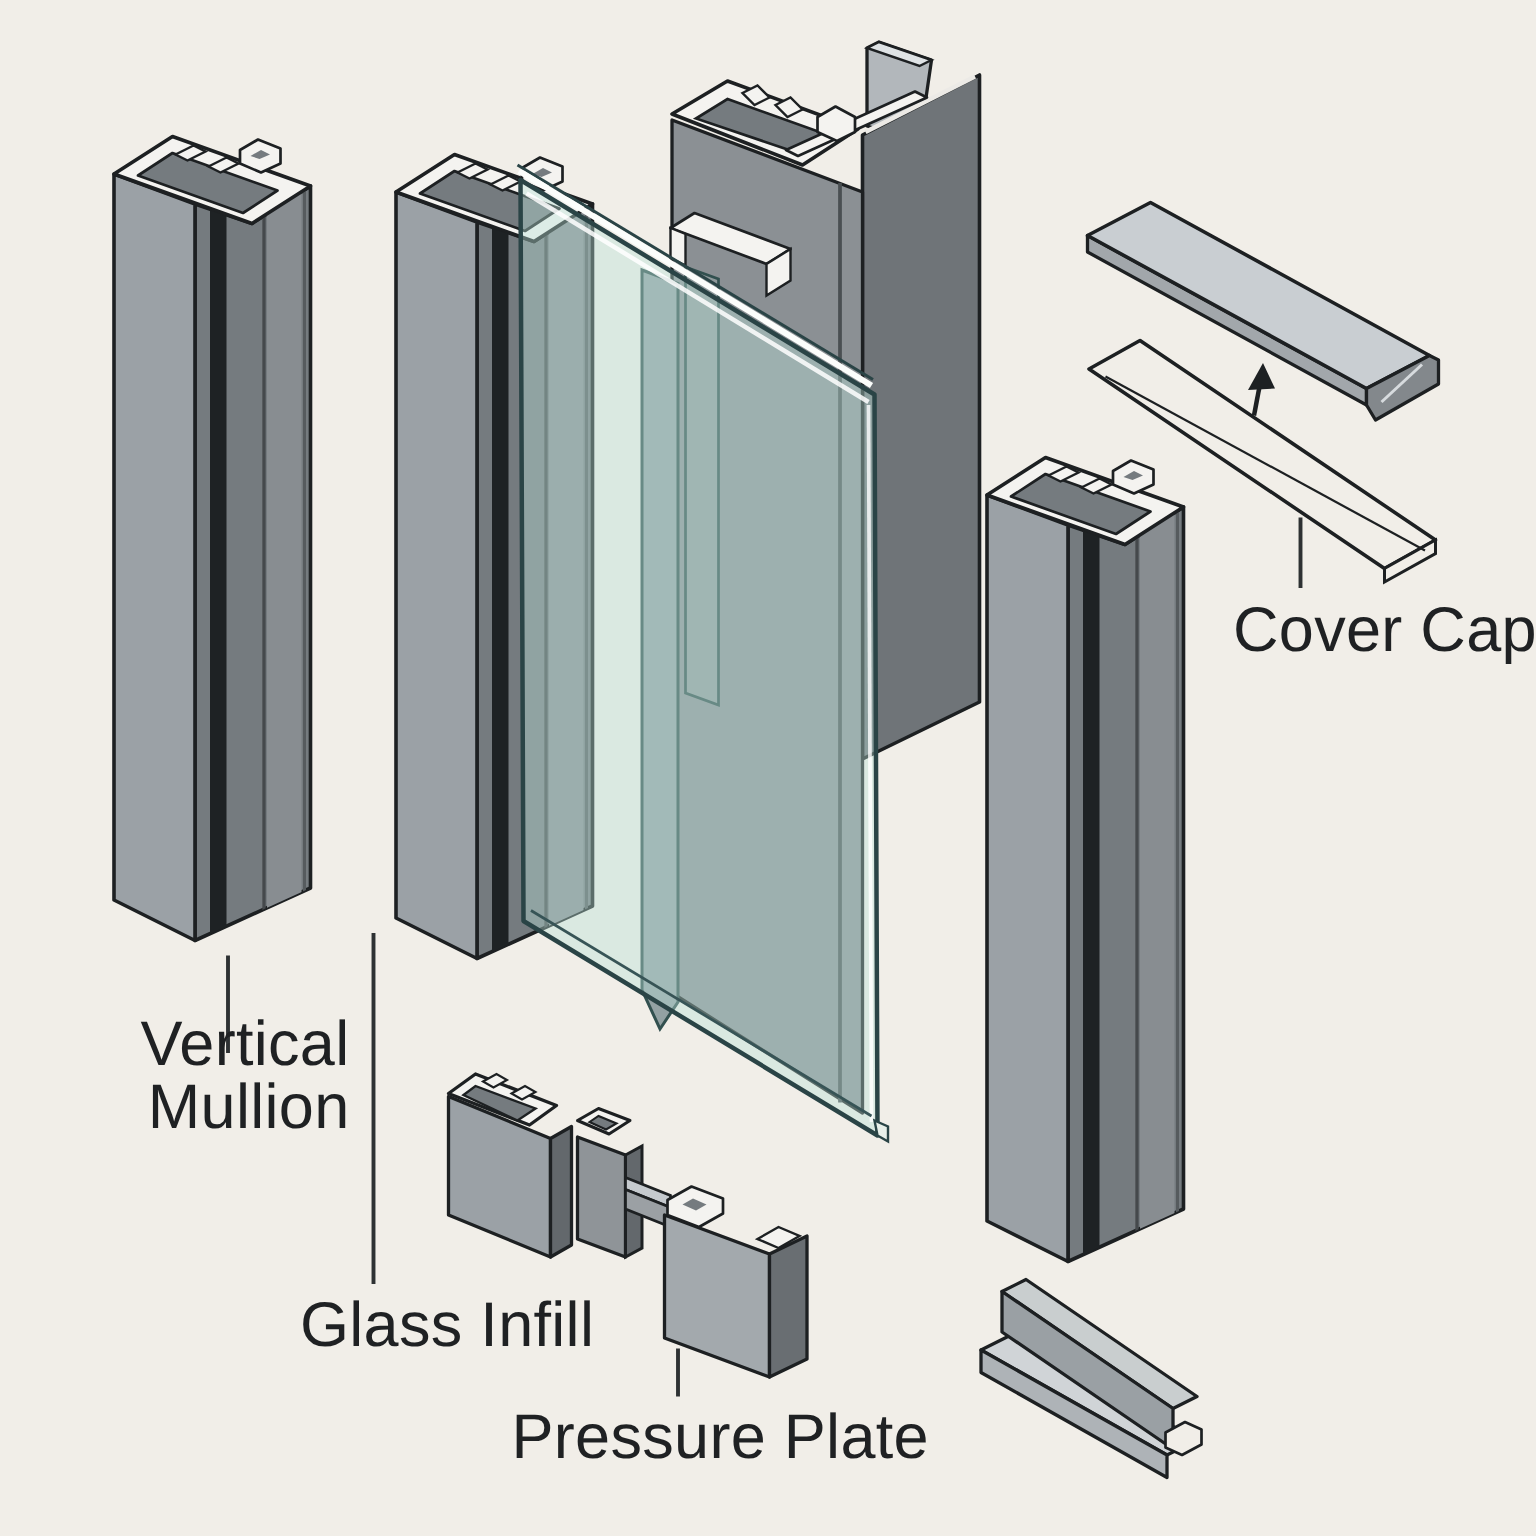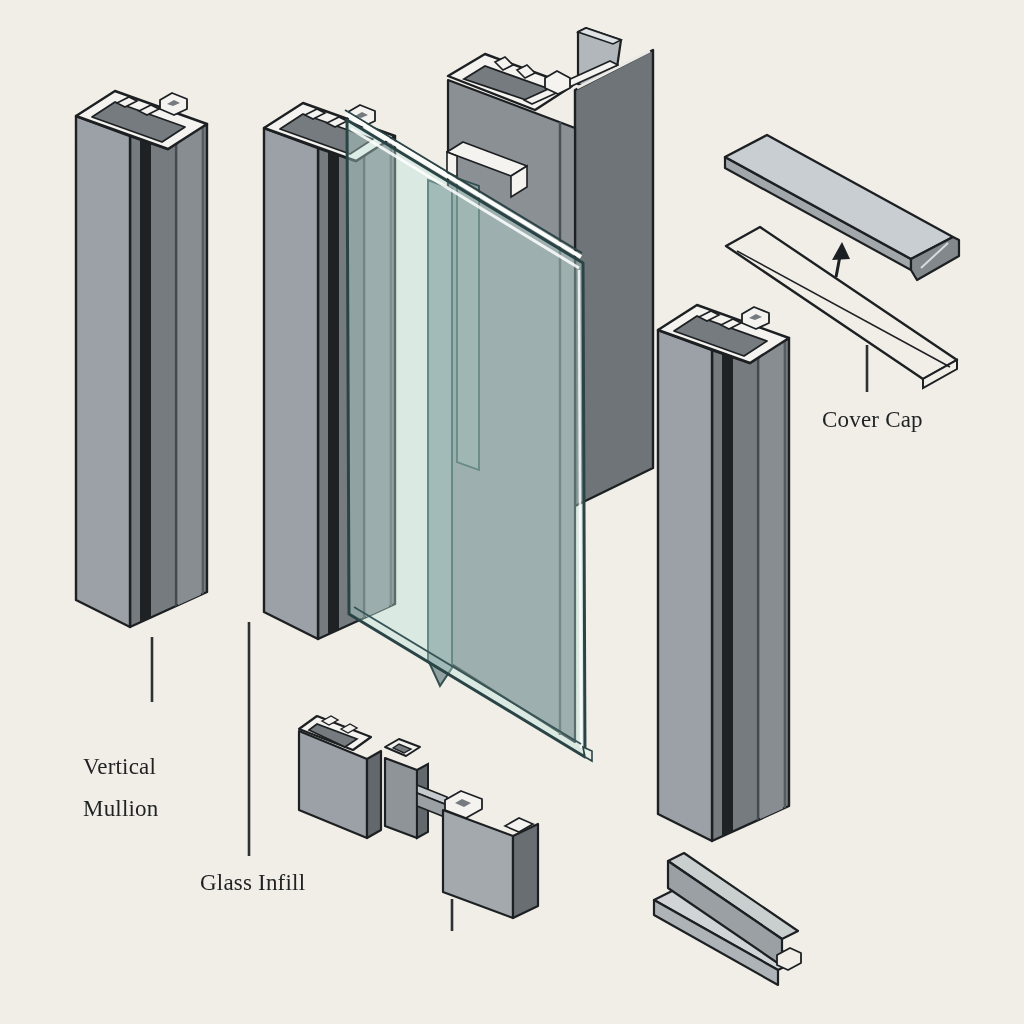--- a/index.html
+++ b/index.html
@@ -6,26 +6,25 @@
   #stage{
     position:relative;
     width:1024px;height:1024px;
     background:var(--background,#f1eee8);
     font-family:"Liberation Sans", sans-serif;
     overflow:hidden;
   }
   #scene{position:absolute;left:0;top:0;}
   .part-label{
     position:absolute;
-    font-size:23px;
+    font-size:42px;
     line-height:42px;
     letter-spacing:0.2px;
     color:var(--label-color,#212325);
     white-space:nowrap;
-    font-family:Liberation Serif, serif;
   }
   .part-label.wrap{white-space:normal;width:150px;}
 </style>
 </head>
 <body>
 
 <div id="stage">
 
 <svg id="scene" width="1024" height="1024" viewBox="0 0 1024 1024">
 
@@ -161,19 +160,20 @@
   </g>
 
   <g stroke="var(--leader-color)" stroke-width="2.6">
     <line x1="152" y1="637" x2="152" y2="702"></line>
     <line x1="249" y1="622" x2="249" y2="856"></line>
     <line x1="452" y1="899" x2="452" y2="931"></line>
     <line x1="867" y1="345" x2="867" y2="392"></line>
   </g>
 </svg>
 
-  <div class="part-label wrap" style="left:83px; top:746px;">Vertical Mullion</div>
+  <div class="part-label wrap" style="left:83px; top:675px;text-align:right;">Vertical Mullion</div>
 
   <div class="part-label" style="left:164px; top:862px;margin-left:36px;">Glass Infill</div>
 
+  <div class="part-label" style="left:341px; top:937px;">Pressure Plate</div>
 
   <div class="part-label" style="left:822px; top:399px;">Cover Cap</div>
 </div>
 
 </body></html>

